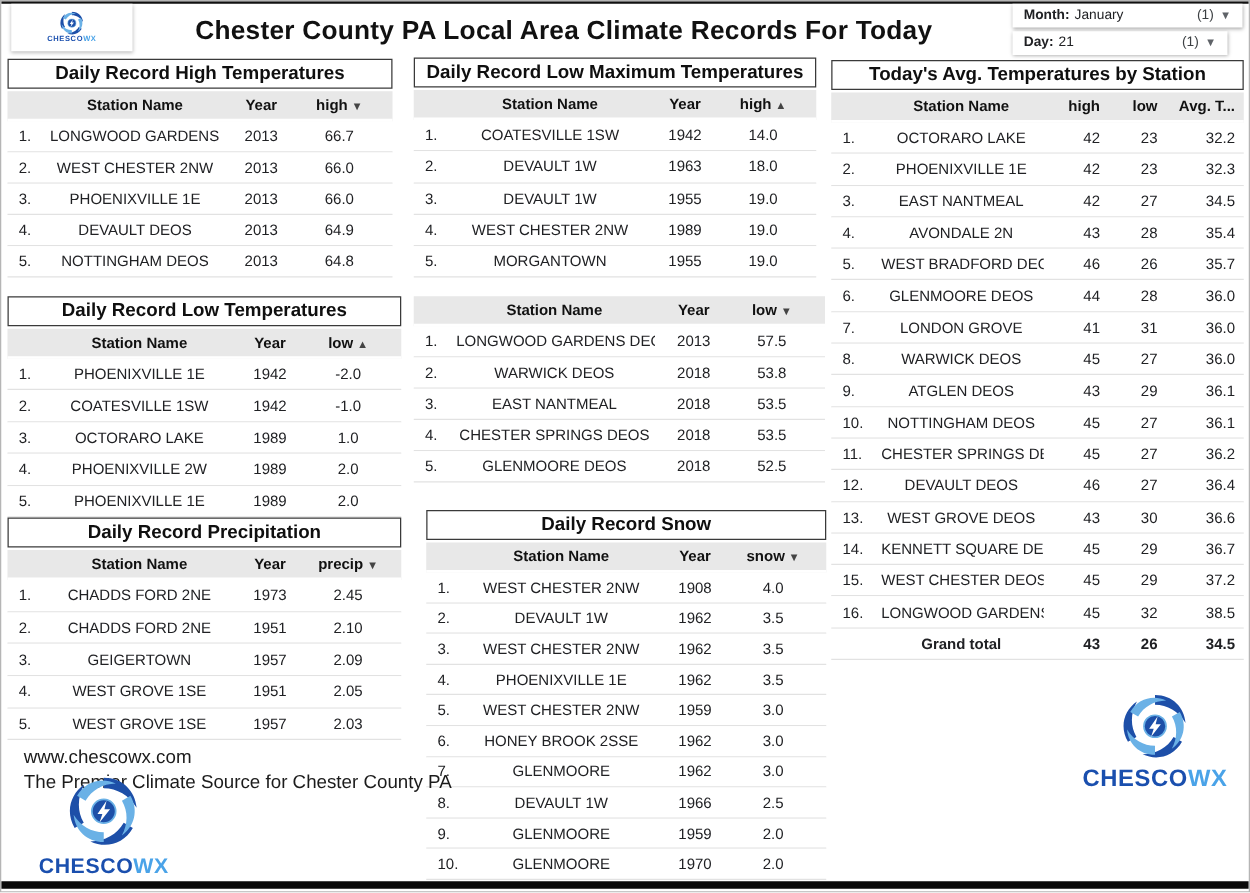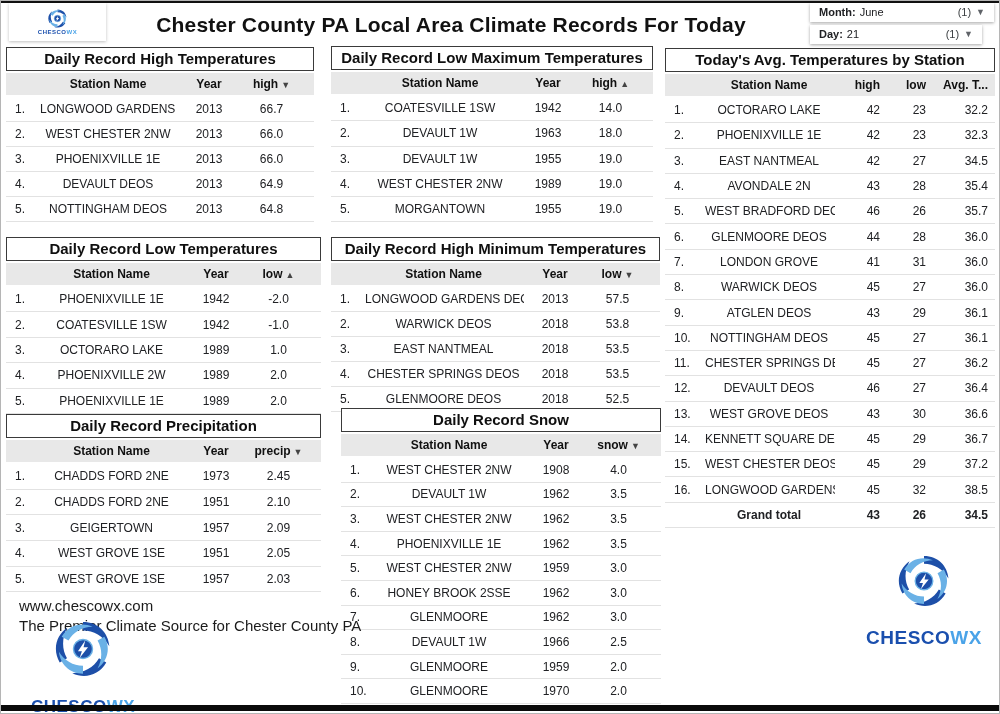--- a/index.html
+++ b/index.html
@@ -76,21 +76,21 @@
   .cols3 .trow > :nth-child(3) { text-align: center; }
   .cols3 .trow > :nth-child(4) { text-align: center; padding-right: 13px; }
 
   .cols4 .trow { grid-template-columns: 38px 1fr 52px 46px 62px; }
   .cols4 .trow > :nth-child(2) { text-align: center; }
   .cols4 .trow > :nth-child(n+3) { text-align: right; padding-right: 7px; }
 
   
   .site-note { position: absolute; left: 18px; top: 595px; font-size: 15px; color: #1b1b1b; line-height: 1.35; }
   .big-logo { position: absolute; display: flex; flex-direction: column; align-items: center; }
-  .big-logo .wordmark { font-weight: bold; letter-spacing: 0.5px; margin-top: 20px; }
+  .big-logo .wordmark { font-weight: bold; letter-spacing: 0.5px; margin-top: 6px; }
   .brand-dark { color: #1a4fae; }
   .brand-light { color: #4aa3e8; }
   .hidden-defs { position: absolute; width: 0; height: 0; overflow: hidden; }
 </style>
 </head>
 <body>
 
 <svg class="hidden-defs" aria-hidden="true">
   <symbol id="swirl" viewBox="0 0 100 100">
     <g fill="#1d4fa8">
@@ -116,21 +116,21 @@
     <svg class="swirl">
         <use href="#swirl"></use>
       </svg>
     <div class="wordmark"><span class="brand-dark">CHESCO</span><span class="brand-light">WX</span></div>
   </div>
 
   <div class="page-title">Chester County PA Local Area Climate Records For Today</div>
 
   <div class="filter" style="top:2px; right:5px; width:184px;">
     <span class="f-label">Month:</span>
-    <span class="f-value">June</span>
+    <span class="f-value">January</span>
     <span class="f-right">
       <span>(1)</span>
       <span class="caret">▼</span>
     </span>
   </div>
   <div class="filter" style="top:24px; right:17px; width:172px;">
     <span class="f-label">Day:</span>
     <span class="f-value">21</span>
     <span class="f-right">
       <span>(1)</span>
@@ -390,21 +390,20 @@
         <div class="trow">
           <div class="td idx">5.</div>
           <div class="td">PHOENIXVILLE 1E</div>
           <div class="td">1989</div>
           <div class="td">2.0</div>
         </div>
       </div>
   </div>
 
   <div class="panel" style="left:330px; top:236px; width:329px;">
-    <div class="ptitle">Daily Record High Minimum Temperatures</div>
     <div class="tbl cols3" style="--rh:25px">
         <div class="trow thead">
           <div class="td idx"></div>
           <div class="td th"><span>Station Name</span></div>
           <div class="td th"><span>Year</span></div>
           <div class="td th"><span>low</span><span class="arrow">▼</span></div>
         </div>
         <div class="trow">
           <div class="td idx">1.</div>
           <div class="td">LONGWOOD GARDENS DEOS</div>

